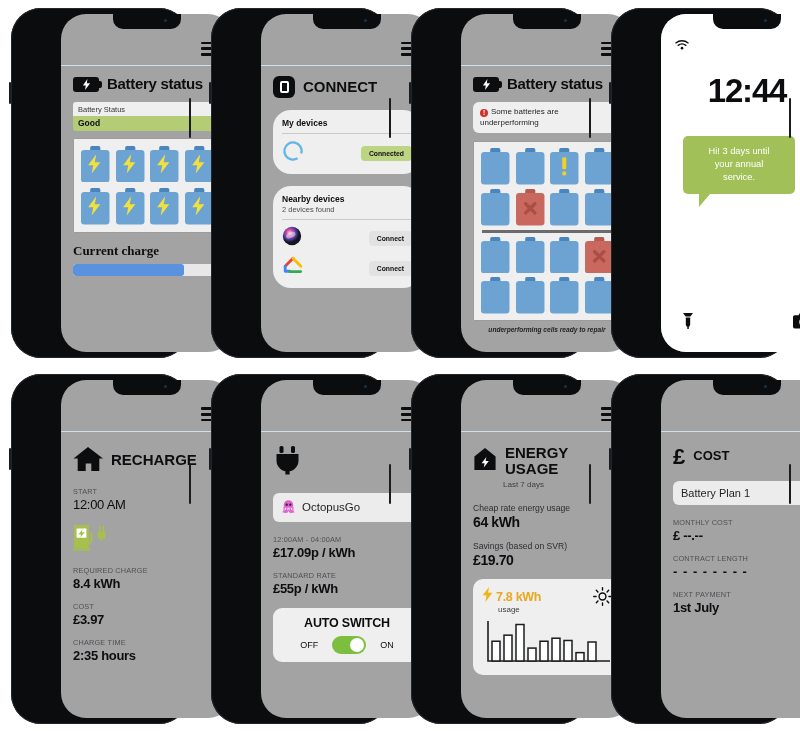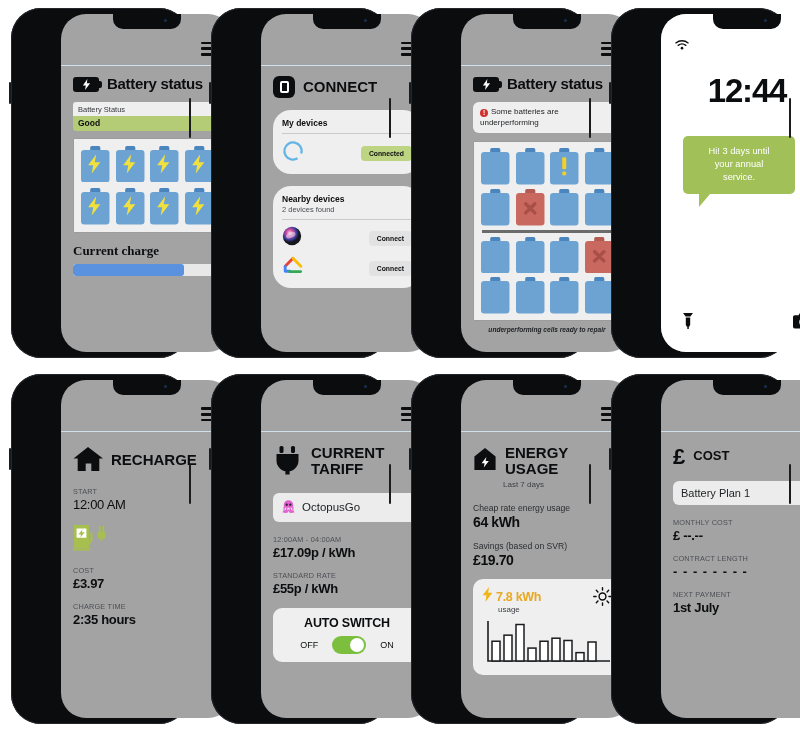--- a/index.html
+++ b/index.html
@@ -567,20 +567,24 @@
                 <rect x="0" y="25.4" width="17" height="2.2" fill="#a6bf4e"></rect>
                 <path d="M18.5 10.5v5.5c0 4-4 3.5-4 7v3" stroke="#a6bf4e" stroke-width="2.3" fill="none" stroke-linecap="round"></path>
                 <rect x="24.5" y="8.5" width="8" height="7" rx="1.6" fill="#a6bf4e"></rect>
                 <rect x="25.9" y="3" width="1.9" height="5.2" fill="#a6bf4e"></rect>
                 <rect x="29.3" y="3" width="1.9" height="5.2" fill="#a6bf4e"></rect>
                 <path d="M28.5 15.5v2.4" stroke="#a6bf4e" stroke-width="2.1"></path>
               </svg>
             </div>
 
             <div class="dl">
+              <div class="dt">REQUIRED CHARGE</div>
+              <div class="dd">8.4 kWh</div>
+            </div>
+            <div class="dl">
               <div class="dt">COST</div>
               <div class="dd">£3.97</div>
             </div>
             <div class="dl">
               <div class="dt">CHARGE TIME</div>
               <div class="dd">2:35 hours</div>
             </div>
           </div>
         </div>
       </div>
@@ -604,21 +608,20 @@
           <div class="body">
             <div class="head-row" style="margin-top:13px;align-items:flex-start">
               <span>
                 <svg width="30" height="30" viewBox="0 0 30 30">
                   <rect x="6.5" y="1" width="4" height="7" rx="1.6" fill="#0c0d0f"></rect>
                   <rect x="18" y="1" width="4" height="7" rx="1.6" fill="#0c0d0f"></rect>
                   <path d="M3.5 9h22v6.5a11 11 0 0 1-22 0z" fill="#0c0d0f"></path>
                   <rect x="12.4" y="23.5" width="4.2" height="6" fill="#0c0d0f"></rect>
                 </svg>
               </span>
-              <span class="head-title caps" style="max-width:100px">CURRENT TARIFF</span>
             </div>
 
             <div class="pill" style="margin-top:14px">
               <span>
                 <svg width="15" height="15" viewBox="0 0 16 16">
                   <path d="M8 1.2a5 5 0 0 1 5 5v3.1H3V6.2a5 5 0 0 1 5-5z" fill="#e25fd0"></path>
                   <path d="M3.2 9.3c.4 2 .3 3.6-.6 4.6 1.5.4 2.2-.6 2.5-1.9M12.8 9.3c-.4 2-.3 3.6.6 4.6-1.5.4-2.2-.6-2.5-1.9M6.3 9.5c-.2 2.2-.5 3.6-1.3 4.8 1.6.3 2.3-1 2.5-2.6M9.7 9.5c.2 2.2.5 3.6 1.3 4.8-1.6.3-2.3-1-2.5-2.6" stroke="#e25fd0" stroke-width="1.3" fill="none" stroke-linecap="round"></path>
                   <circle cx="6.1" cy="6" r="1.25" fill="#2b2b2b"></circle>
                   <circle cx="9.9" cy="6" r="1.25" fill="#2b2b2b"></circle>
                 </svg>

